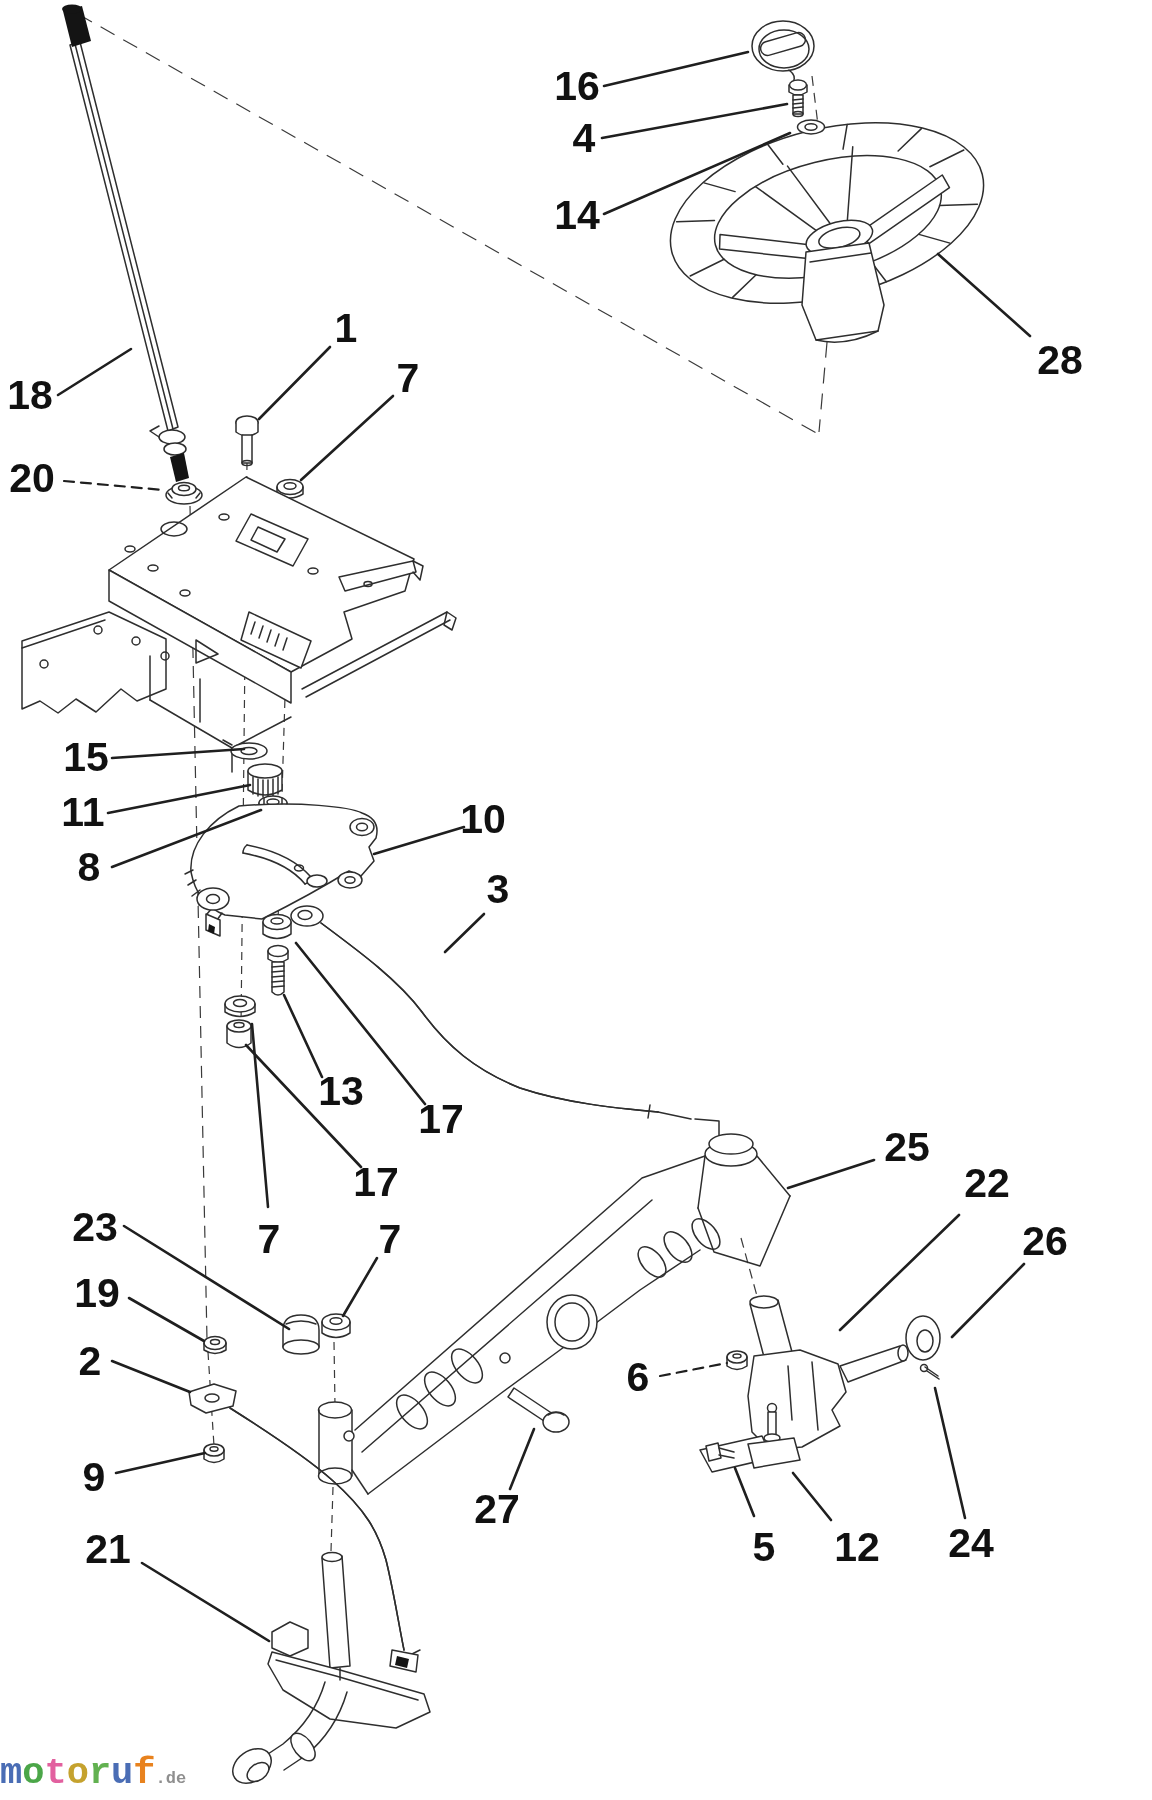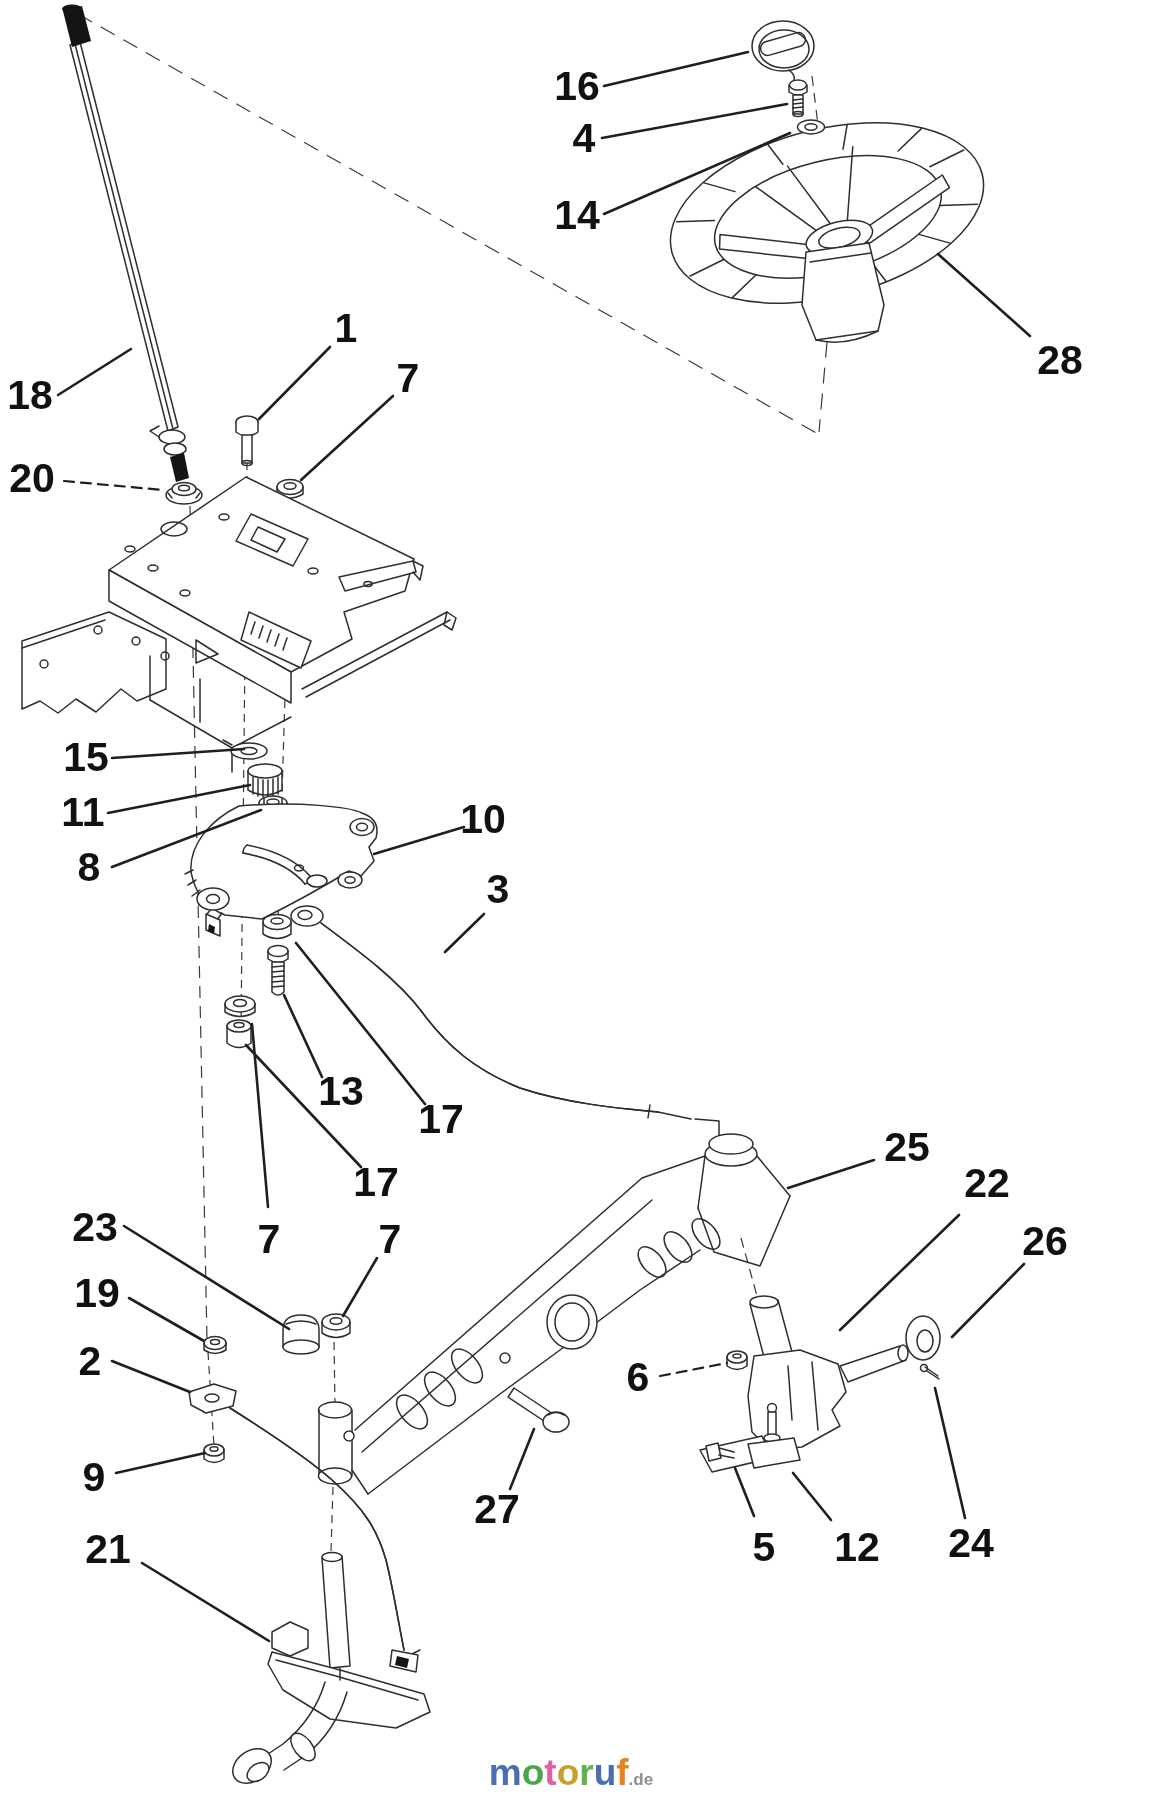--- a/index.html
+++ b/index.html
@@ -12,22 +12,22 @@
   .art .solidwhite{fill:#ffffff;}
   .art .ink{fill:#141414;stroke:none;}
   .leaders line, .leaders polyline{stroke:#1f1f1f;stroke-width:2.6;fill:none;stroke-linecap:round;}
   .leaders .dashlead{stroke-dasharray:10 7;stroke-width:2.2;}
   .dashes line, .dashes polyline{stroke:#3a3a3a;stroke-width:1.2;fill:none;}
   .callouts text{font-family:"Liberation Sans",sans-serif;font-weight:bold;font-size:41px;
      fill:#111;text-anchor:middle;}
   .capbrand{font-family:"Liberation Sans",sans-serif;font-weight:bold;font-size:8.5px;fill:#fff;
      text-anchor:middle;letter-spacing:.5px;}
   .thin{stroke-width:1.1;}
-  .logo{position:absolute;top:1752px;left:0;width:1142px;text-align:center;
-        font-family:Liberation Sans, sans-serif;font-weight:bold;white-space:nowrap;}
+  .logo{position:absolute;top:1752px;left:0;width:1142px;text-align:left;
+        font-family:Liberation Mono, monospace;font-weight:bold;white-space:nowrap;}
   .logo .letters span{font-size:37px;}
   .logo .suffix{font-size:17px;color:#8f8f8f;font-weight:bold;}
 </style>
 </head>
 <body>
 
 <div class="stage">
 <svg width="1152" height="1800" viewBox="0 0 1152 1800">
 
   <g class="dashes">

